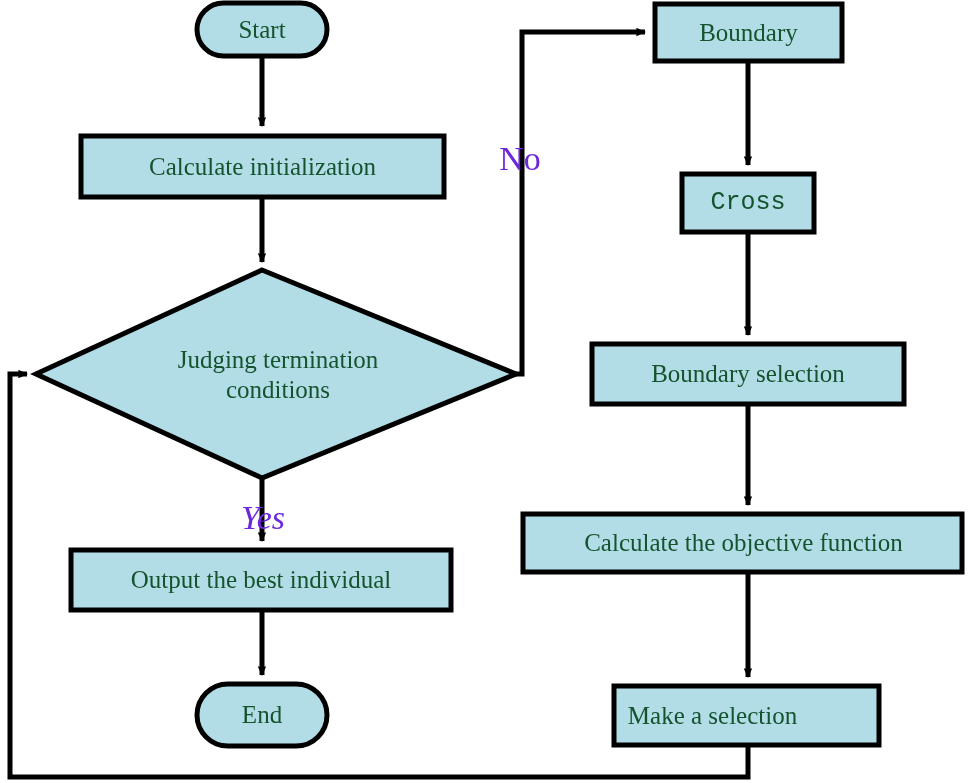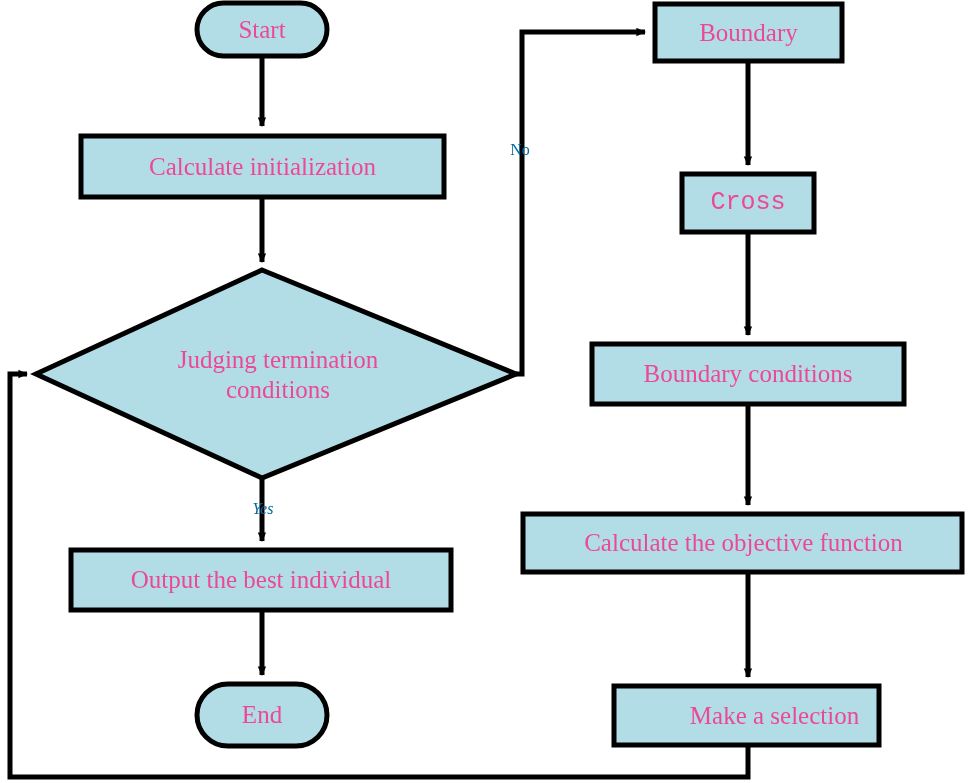--- a/index.html
+++ b/index.html
@@ -23,32 +23,32 @@
     left: 0;
     width: 974px;
     height: 783px;
   }
   .node-label {
     position: absolute;
     display: flex;
     align-items: center;
     justify-content: center;
     text-align: center;
-    color: #ec4899;
+    color: #14532d;
     font-family: "Liberation Serif", "DejaVu Serif", serif;
     font-size: 25px;
     line-height: 1.12;
     pointer-events: none;
     white-space: pre-line;
   }
   .edge-label {
     position: absolute;
-    color: #0369a1;
+    color: #6d28d9;
     font-family: "Liberation Serif", "DejaVu Serif", serif;
-    font-size: 16px;
+    font-size: 34px;
     line-height: 1;
     text-align: center;
     pointer-events: none;
   }
 </style>
 </head>
 <body>
 
 <div id="flowchart-canvas">
 
@@ -108,23 +108,23 @@
 conditions</div>
 
   <div class="node-label" style="left:71px; top:550px; width:380px; height:60px;">Output the best individual</div>
 
   <div class="node-label" style="left:197px; top:684px; width:130px; height:62px;">End</div>
 
   <div class="node-label" style="left:655px; top:4px; width:187px; height:57px;">Boundary</div>
 
   <div class="node-label" style="left:682px; top:174px; width:132px; height:58px;font-family:Liberation Mono, monospace;">Cross</div>
 
-  <div class="node-label" style="left:592px; top:344px; width:312px; height:60px;">Boundary conditions</div>
+  <div class="node-label" style="left:592px; top:344px; width:312px; height:60px;">Boundary selection</div>
 
   <div class="node-label" style="left:524px; top:514px; width:439px; height:58px;">Calculate the objective function</div>
 
-  <div class="node-label" style="left:642px; top:686px; width:265px; height:59px;text-align:right;">Make a selection</div>
+  <div class="node-label" style="left:580px; top:686px; width:265px; height:59px;text-align:right;">Make a selection</div>
 
   <div class="edge-label" style="left:490px; top:142px; width:60px;">No</div>
 
   <div class="edge-label" style="left:232px; top:501px; width:62px;font-style:italic;">Yes</div>
 
 </div>
 
 </body></html>

